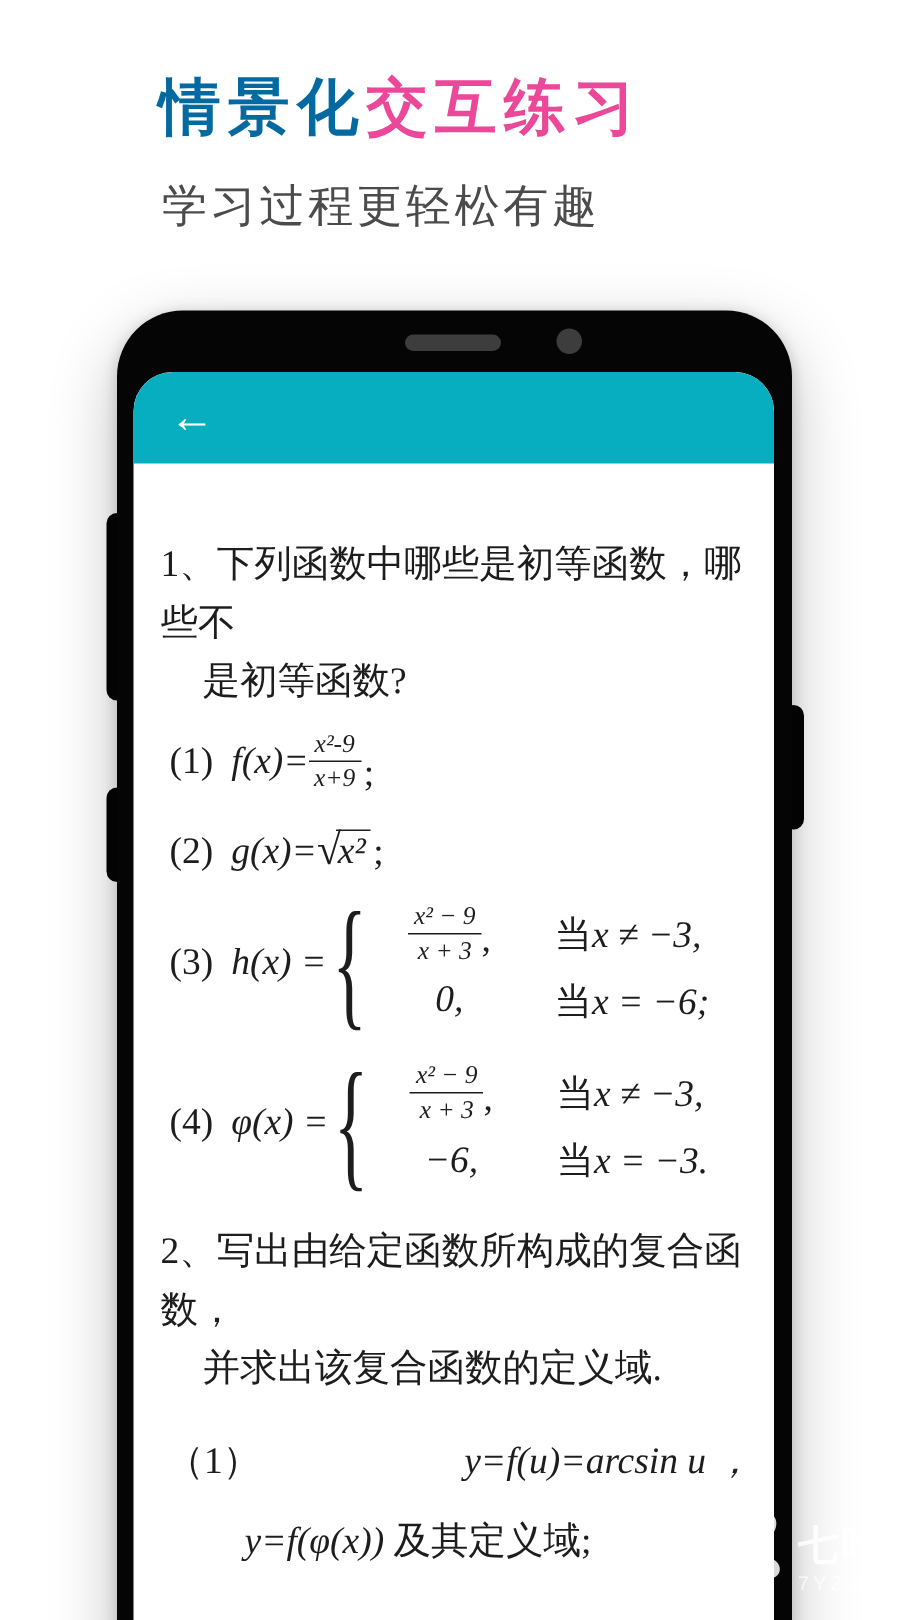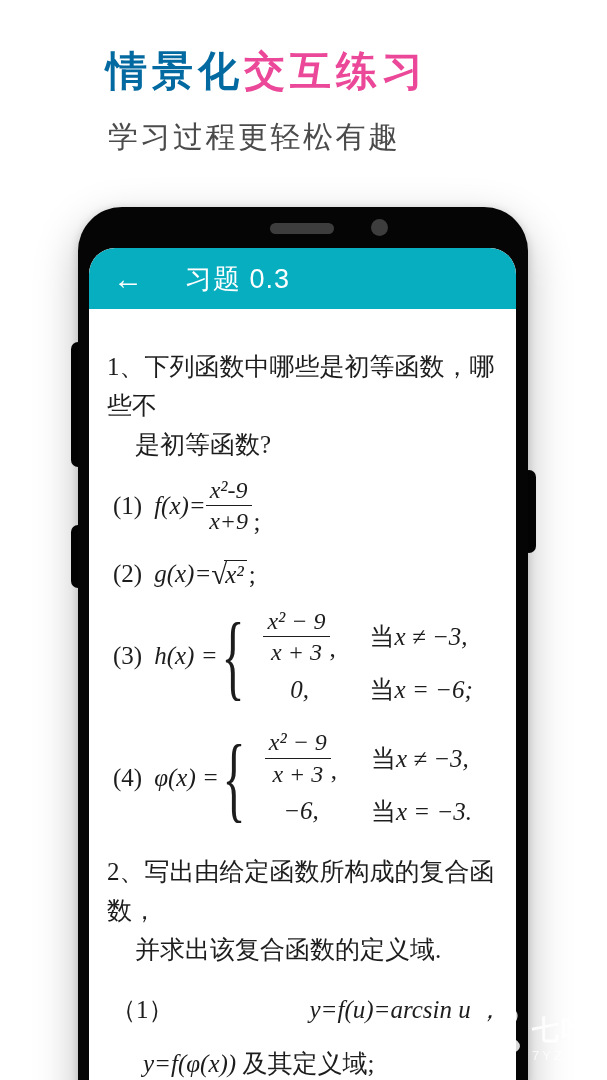--- a/index.html
+++ b/index.html
@@ -43,28 +43,28 @@
 
   
   .content {
     position:relative; padding:0 14px 0 18px;
     font-family:"Liberation Serif","DejaVu Serif",serif;
     color:#1d1d1d; font-size:25px;
   }
   .math { font-style:italic; }
   .cjk  { font-style:normal; }
 
-  .qpara { margin-top:38px; line-height:39px; }
+  .qpara { margin-top:48px; line-height:39px; }
   .qpara .qline2 { margin-left:28px; }
   .qpara-2 { margin-top:24px; }
 
   .item { display:flex; align-items:center; }
   .ilabel { margin-right:12px; white-space:nowrap; }
 
-  .frac { display:inline-flex; flex-direction:column; text-align:center; vertical-align:middle; font-size:24px; line-height:1.18; }
+  .frac { display:inline-flex; flex-direction:column; text-align:center; vertical-align:middle; font-size:17px; line-height:1.18; }
   .frac .num { border-bottom:1.6px solid #1d1d1d; padding:0 4px 1px; }
   .frac .den { padding-top:1px; }
   .tail { align-self:flex-end; line-height:1.1; margin-left:2px; }
 
   .item-1 { margin-top:12px; margin-left:6px; }
   .item-2 { margin-top:24px; margin-left:6px; }
   .sqrt { display:inline-flex; align-items:flex-start; }
   .rad-sign { font-size:29px; line-height:1; font-style:normal; }
   .rad-body { border-top:1.7px solid #1d1d1d; margin-left:-3px; padding:1px 3px 0 1px; line-height:1.05; }
 
@@ -77,21 +77,21 @@
   .case-expr { min-width:116px; display:flex; justify-content:center; align-items:center; }
   .case-sep { align-self:flex-end; line-height:1.4; }
   .case-cond { margin-left:12px; white-space:nowrap; }
   .when { font-style:normal; letter-spacing:-1px; margin-right:1px; }
 
   .q2item { margin-left:4px; }
   .q2item .line1 { display:flex; align-items:center; justify-content:space-between; }
   .q2item .seg { display:inline-flex; align-items:center; white-space:nowrap; }
   .q2item-1 { margin-top:14px; }
   .q2item-1 .line1 { height:54px; }
-  .q2item .line2 { margin-left:32px; margin-top:10px; }
+  .q2item .line2 { margin-left:52px; margin-top:10px; }
   .sfrac { font-size:22px; line-height:1.1; }
 
   
   .watermark {
     position:absolute; left:438px; top:998px; width:200px; height:82px;
     display:flex; align-items:center; z-index:5; pointer-events:none;
     color:rgba(255,255,255,.85);
   }
   .wm-logo { flex:0 0 auto; }
   .wm-text { margin-left:8px; line-height:1; }
@@ -111,21 +111,20 @@
   <div class="side-btn btn-power"></div>
 
   <div class="phone">
     <div class="speaker"></div>
     <div class="camera"></div>
 
     <div class="screen">
 
       <div class="appbar">
         <span class="back-btn">←</span>
-        <span class="appbar-title">习题 0.3</span>
       </div>
 
       <div class="content">
 
         <div class="qpara">
           <span>1、</span><span>下列函数中哪些是初等函数，哪些不</span>
           <div class="qline2">是初等函数?</div>
         </div>
 
         <div class="item item-1">

